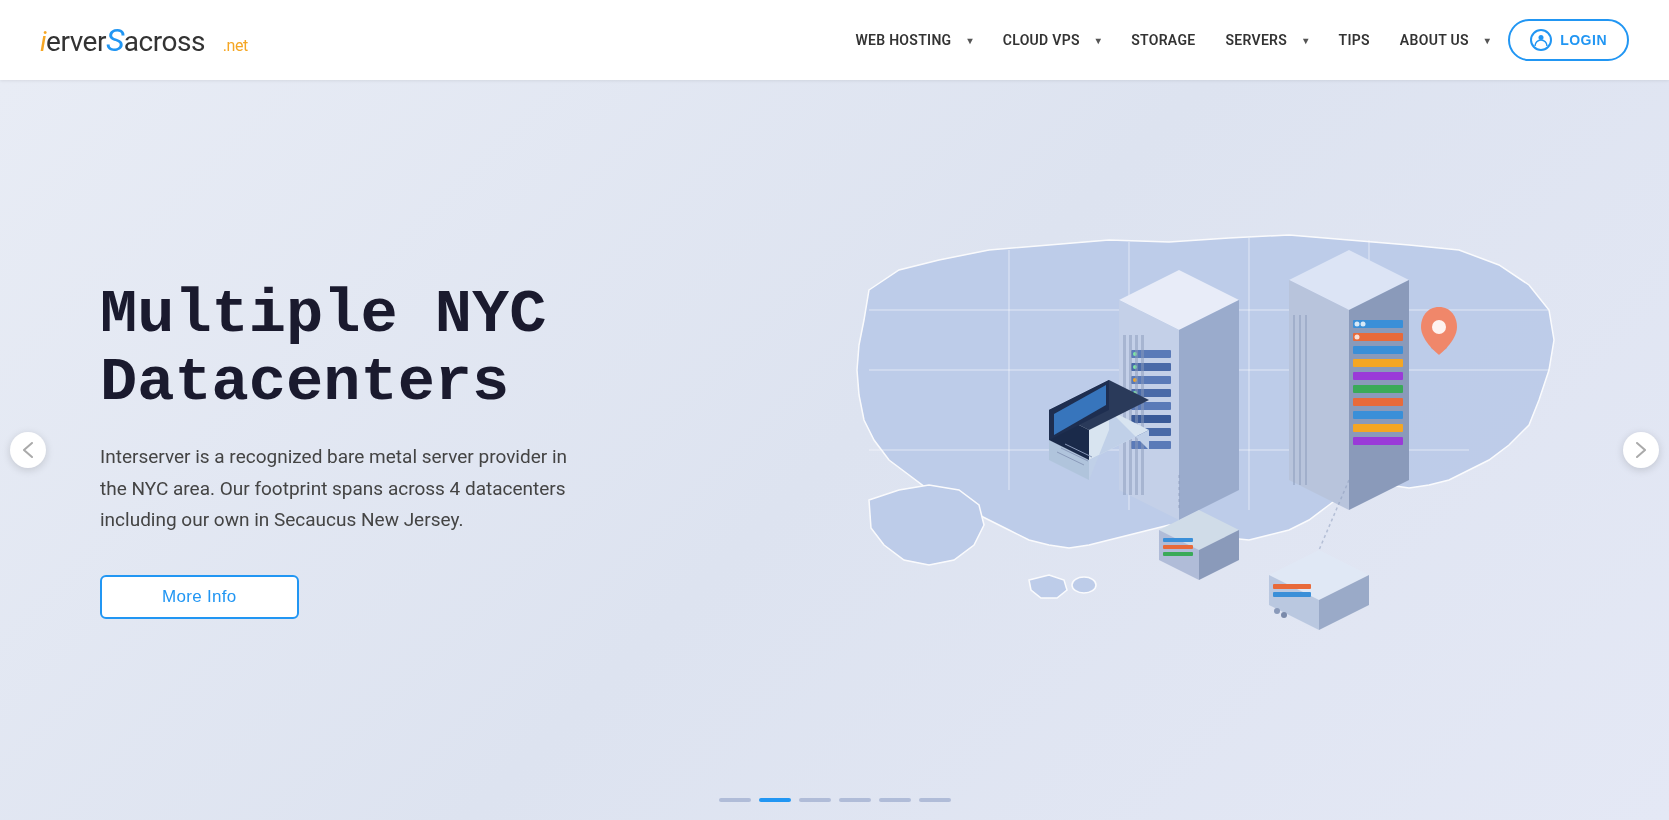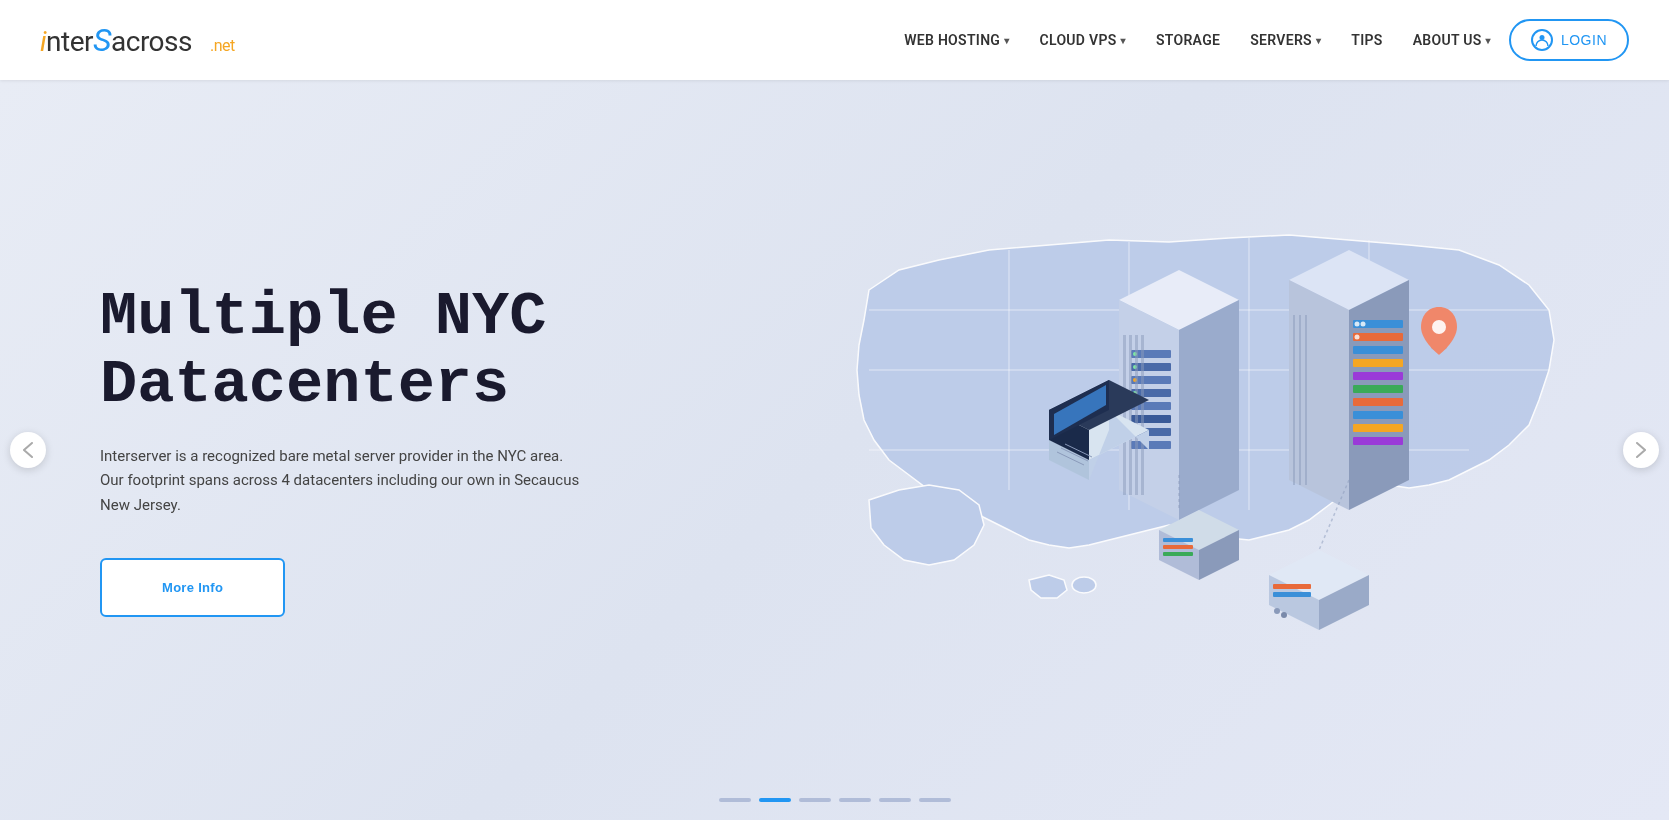--- a/index.html
+++ b/index.html
@@ -50,21 +50,21 @@
       margin-left: 18px;
     }
     .nav-links {
       display: flex;
       align-items: center;
       gap: 6px;
     }
     .nav-item {
       display: flex;
       align-items: center;
-      gap: 4px;
+      gap: 16px;
       padding: 8px 12px;
       font-size: 14px;
       font-weight: 600;
       color: #333;
       cursor: pointer;
       text-transform: uppercase;
       letter-spacing: 0.3px;
       white-space: nowrap;
       border-radius: 4px;
       transition: background 0.15s;
@@ -75,21 +75,21 @@
     }
     .login-btn {
       display: flex;
       align-items: center;
       gap: 8px;
       padding: 8px 20px;
       border: 2px solid #2196f3;
       border-radius: 25px;
       color: #2196f3;
       font-size: 14px;
-      font-weight: 400;
+      font-weight: 700;
       cursor: pointer;
       letter-spacing: 0.5px;
       text-transform: uppercase;
       background: white;
       transition: all 0.15s;
     }
     .login-icon {
       width: 22px;
       height: 22px;
       border-radius: 50%;
@@ -117,34 +117,34 @@
     }
     .hero-title {
       font-size: 62px;
       font-weight: 800;
       color: #1a1a2e;
       line-height: 1.1;
       margin-bottom: 24px;
       font-family: Liberation Mono, monospace;
     }
     .hero-description {
-      font-size: 15px;
+      font-size: 19px;
       color: #444;
       line-height: 1.65;
       margin-bottom: 40px;
       max-width: 480px;
     }
     .more-info-btn {
       display: inline-block;
-      padding: 20px 60px;
+      padding: 10px 60px;
       border: 2px solid #2196f3;
       border-radius: 6px;
       color: #2196f3;
-      font-size: 13px;
-      font-weight: 700;
+      font-size: 17px;
+      font-weight: 400;
       cursor: pointer;
       background: white;
       transition: all 0.15s;
       letter-spacing: 0.3px;
     }
 
     
     .hero-illustration {
       flex: 1;
       position: relative;
@@ -201,21 +201,21 @@
       width: 780px;
       height: 580px;
     }
   </style>
 </head>
 <body>
 
 <nav class="navbar">
   <div class="logo">
     <span class="logo-i">i</span>
-      <span class="logo-inter">nter</span>
+      <span class="logo-inter">erver</span>
       <span class="logo-s">S</span>
       <span class="logo-server">across</span>
       <span class="logo-net">.net</span>
   </div>
 
   <div class="nav-links">
     <div class="nav-item">
       <span>WEB HOSTING</span>
       <span class="nav-chevron">▾</span>
     </div>

